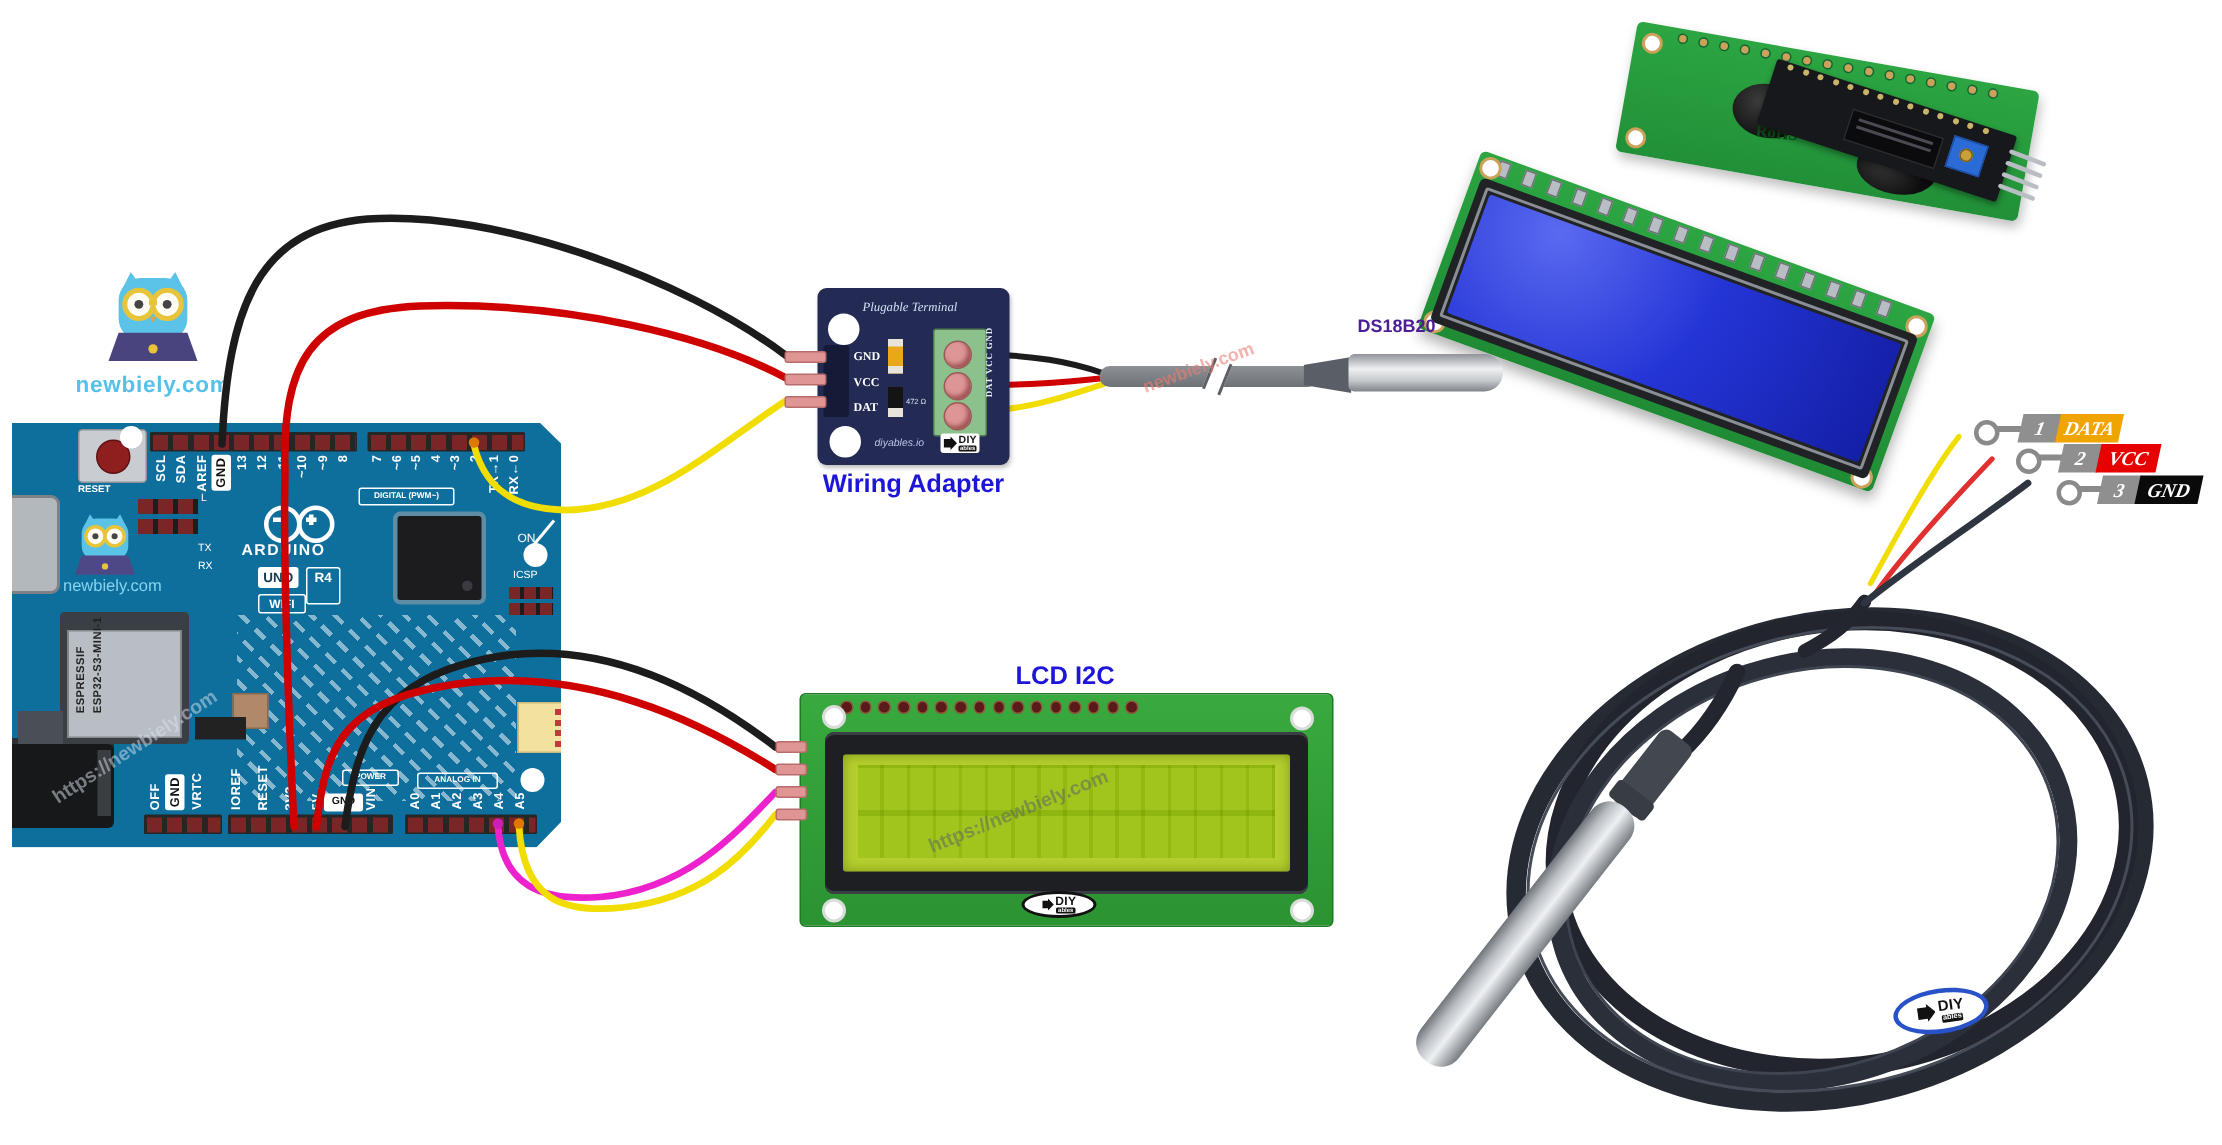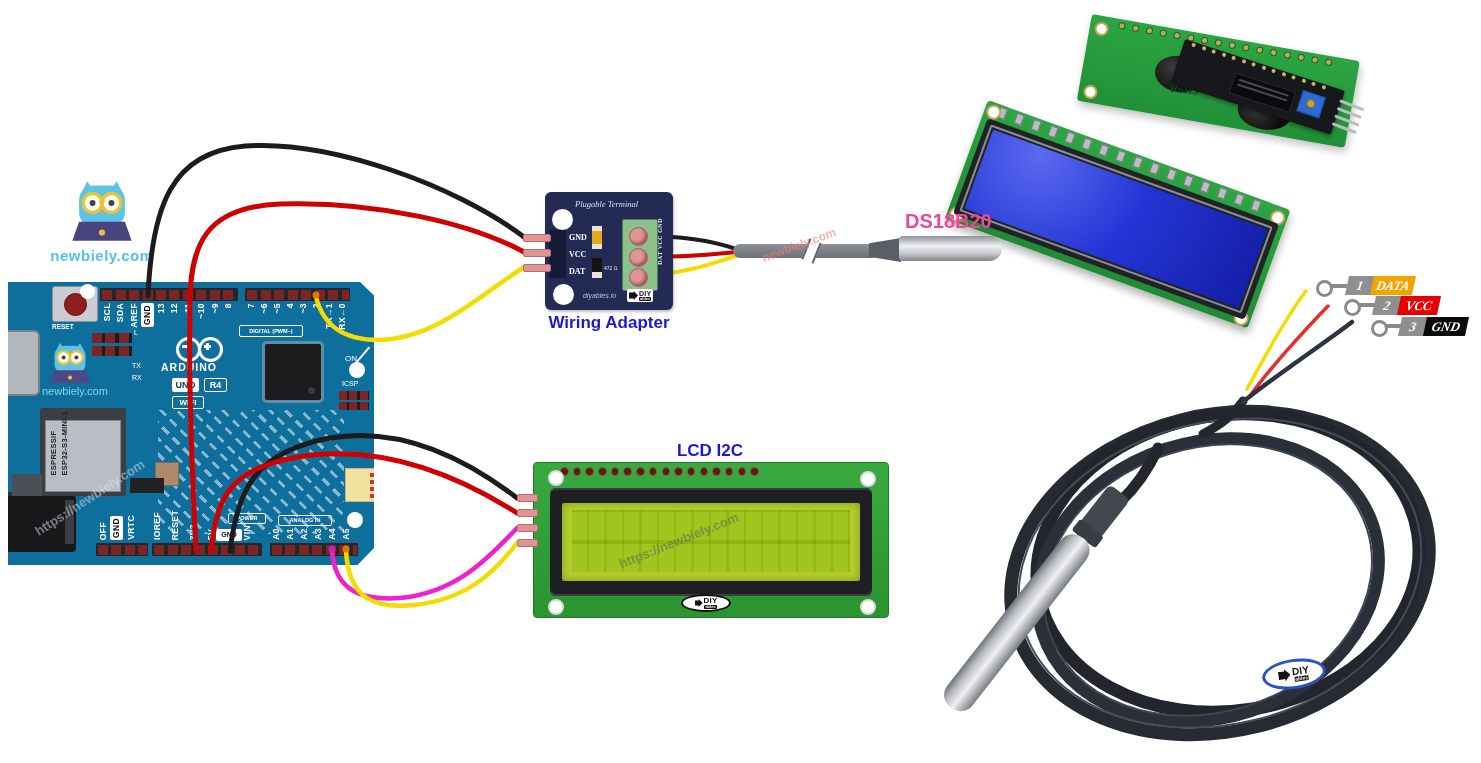--- a/index.html
+++ b/index.html
@@ -65,21 +65,21 @@
          background:repeating-linear-gradient(0deg,#c03a3a 0 4px,#f2e2a0 4px 7px);}
   .tanchip{position:absolute;left:147px;top:180px;width:22px;height:22px;background:#b08968;border:1px solid #8a6a4f;}
   .blkchip{position:absolute;left:122px;top:196px;width:34px;height:15px;background:#222;}
   .wm{position:absolute;font-size:13px;font-weight:bold;white-space:nowrap;pointer-events:none;}
   .wm-board{left:18px;top:208px;color:rgba(215,225,235,.5);transform:rotate(-33deg);}
   .ard-logo{position:absolute;left:160px;top:55px;width:60px;height:22px;}
   .ard-logo .ring{position:absolute;top:0;width:19px;height:19px;border:3px solid #fff;border-radius:50%;}
   .ard-name{position:absolute;left:153px;top:79px;font-size:10.5px;font-weight:bold;color:#fff;letter-spacing:1px;}
   .uno-badge{position:absolute;left:164px;top:96px;width:27px;height:14px;background:#fff;color:#0f3a52;
              font-size:9px;font-weight:bold;text-align:center;line-height:14px;border-radius:2px;}
-  .r4-badge{position:absolute;left:196px;top:96px;width:23px;height:14px;border:1.5px solid #fff;color:#fff;
+  .r4-badge{position:absolute;left:196px;top:96px;width:23px;height:25px;border:1.5px solid #fff;color:#fff;
             font-size:9px;font-weight:bold;text-align:center;line-height:13px;border-radius:2px;box-sizing:border-box;}
   .wifi-badge{position:absolute;left:164px;top:114px;width:32px;height:13px;border:1.5px solid #fff;color:#fff;
             font-size:8px;font-weight:bold;text-align:center;line-height:11px;border-radius:2px;box-sizing:border-box;}
   .on-diag{position:absolute;left:352px;top:62px;width:2px;height:26px;background:#fff;transform:rotate(40deg);}
 
   
   svg.wires{position:absolute;left:0;top:0;z-index:5;pointer-events:none;}
 
   
   .adapter{position:absolute;left:545px;top:192px;width:128px;height:118px;background:#232a54;
@@ -114,21 +114,21 @@
   
   .cable{position:absolute;left:733px;top:244px;width:146px;height:14px;background:linear-gradient(#8d9196,#6e7277);
          border-radius:7px;z-index:6;}
   .cable-break{position:absolute;left:72px;top:-4px;width:9px;height:22px;background:#fff;transform:rotate(22deg);
          border-left:2px solid #5c6065;border-right:2px solid #5c6065;}
   .boot{position:absolute;left:869px;top:238px;width:32px;height:24px;background:#5a5e66;z-index:6;
         clip-path:polygon(0 22%,100% 0,100% 100%,0 78%);}
   .tube{position:absolute;left:899px;top:236px;width:103px;height:25px;z-index:6;
         background:linear-gradient(#8f939a,#eef0f2 40%,#c7cacd 70%,#7f848b);
         border-radius:4px 12.5px 12.5px 4px;}
-  .ds-label{position:absolute;left:905px;top:210px;font-size:20px;font-weight:900;color:#ec4899;z-index:7;}
+  .ds-label{position:absolute;left:905px;top:210px;font-size:12px;font-weight:900;color:#4c1d95;z-index:7;}
   .wm-cable{left:760px;top:238px;color:rgba(235,125,115,.6);transform:rotate(-20deg);font-size:12px;z-index:7;}
 
   
   .lcd{position:absolute;left:533px;top:462px;width:354px;height:154px;z-index:6;
        background:linear-gradient(#39aa3f,#2b9331);border:1px solid #1f7a24;border-radius:4px;}
   .lcd-pinrow{position:absolute;left:26px;top:4px;display:flex;gap:4.2px;}
   .lcd-pinrow i{width:6.5px;height:6.5px;border-radius:50%;background:#5a1a1a;border:1px solid #8a5a3a;}
   .lcd-bezel{position:absolute;left:16px;top:25px;width:322px;height:108px;background:#1d1f22;border-radius:6px;
              box-shadow:inset 0 2px 0 #3b3e44,inset 0 -2px 0 #3b3e44;}
   .lcd-screen{position:absolute;left:12px;top:15px;width:298px;height:78px;background:#b5cf2e;border-radius:2px;

